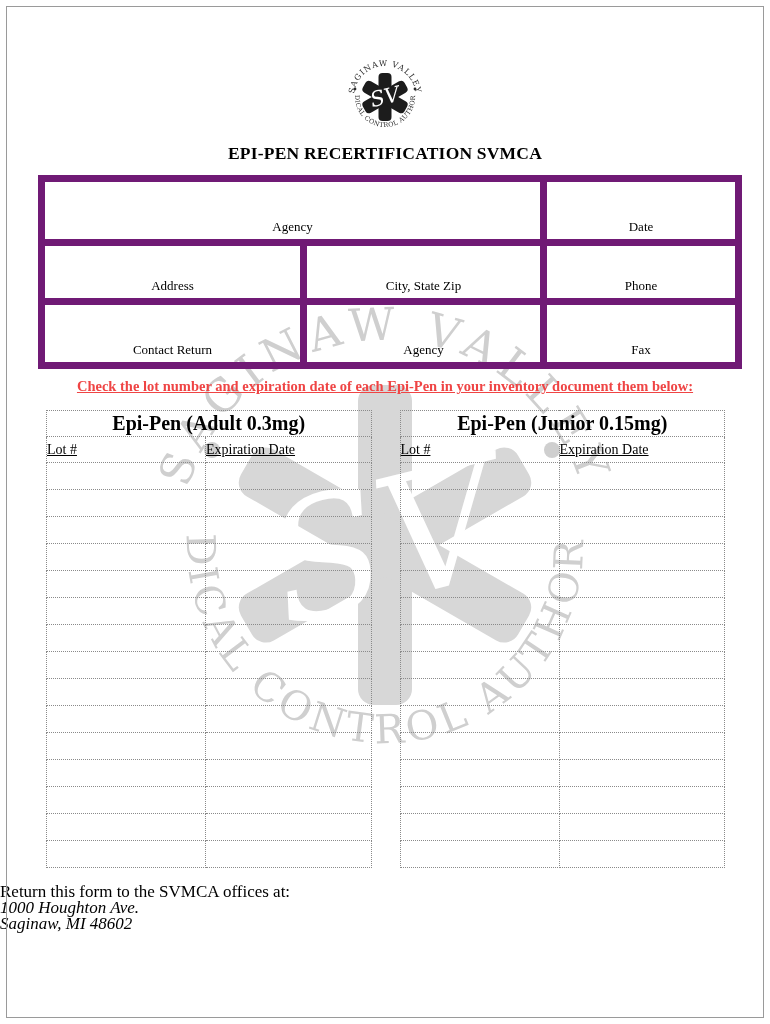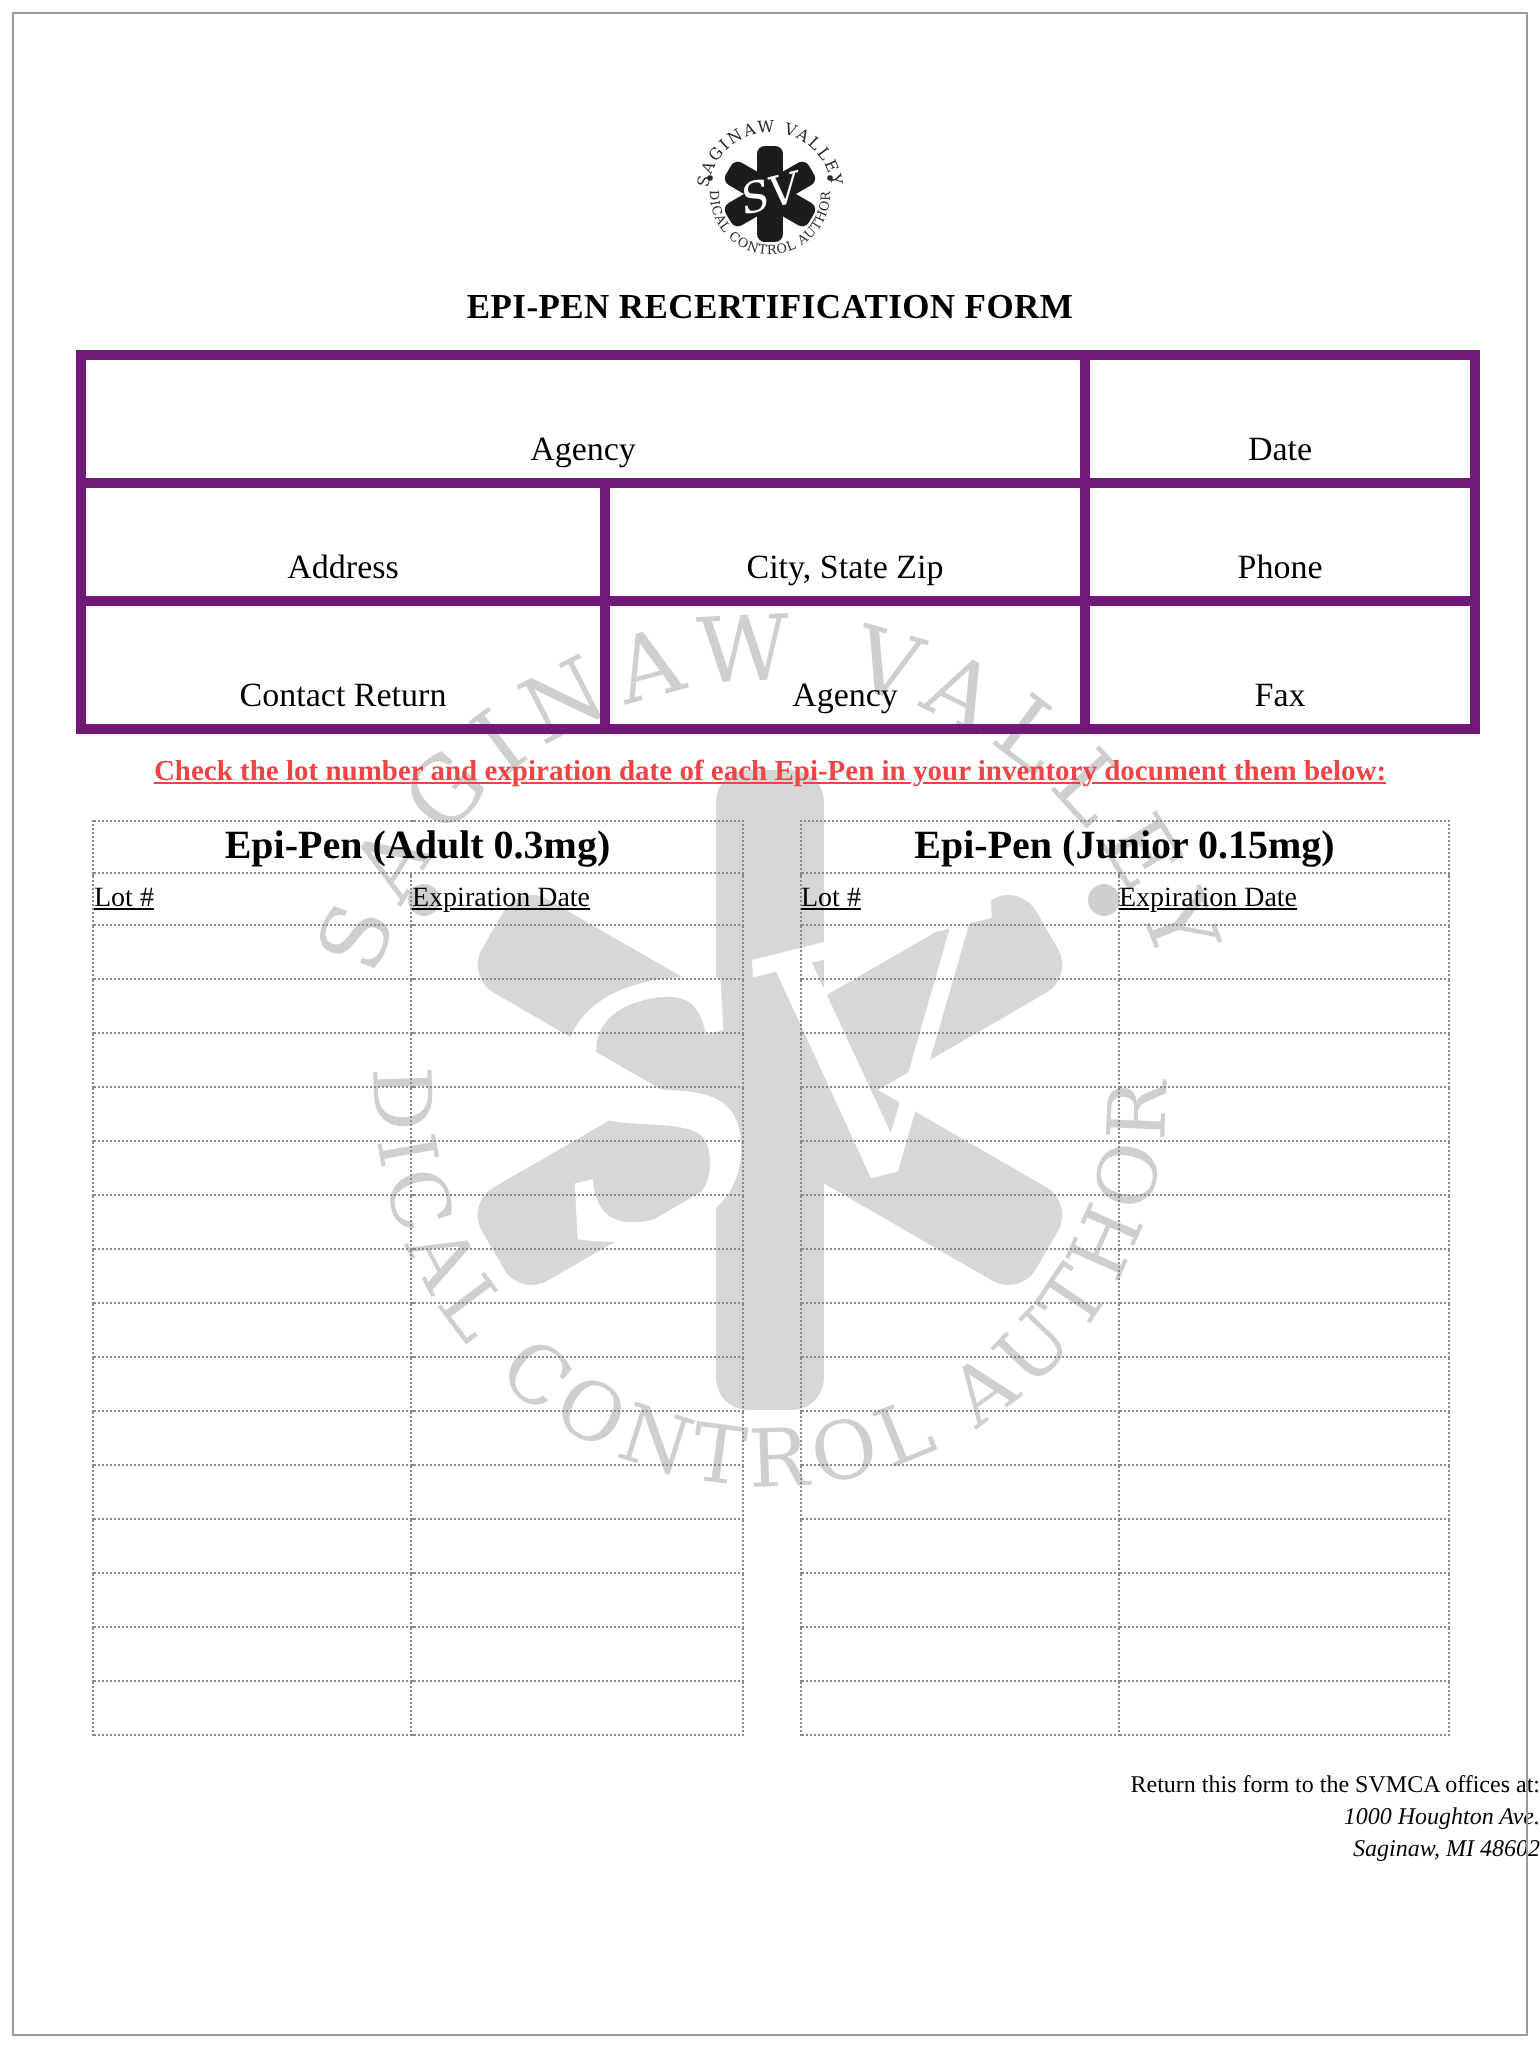--- a/index.html
+++ b/index.html
@@ -24,22 +24,22 @@
     position:absolute; top:143px; left:0; width:100%;
     text-align:center; font-weight:bold; font-size:17.5px; letter-spacing:0.2px;
     color:#000;
   }
   
   table.contact {
     position:absolute; top:175px; left:38px; width:697px;
     border-collapse:collapse; table-layout:fixed; background:transparent;
   }
   table.contact td {
-    border:5px solid #701a75; vertical-align:bottom; text-align:center;
-    font-size:17px; color:#000; padding-bottom:4px; background:transparent;
+    border:7px solid #701a75; vertical-align:bottom; text-align:center;
+    font-size:13px; color:#000; padding-bottom:4px; background:transparent;
   }
   tr.r1 td { height:64px; }
   tr.r2 td { height:59px; }
   tr.r3 td { height:64px; }
   .instruction {
     position:absolute; top:378px; left:0; width:100%;
     text-align:center; font-weight:bold; font-size:14.5px;
     text-decoration:underline; color:#ef4444;
   }
   
@@ -57,21 +57,21 @@
     height:26px; font-size:20px; font-weight:bold; text-align:center; color:#000;
   }
   table.epi th.col-head {
     height:26px; font-size:14px; font-weight:normal; text-align:left;
     text-decoration:underline; color:#000;
   }
   table.epi tbody td { height:27px; }
   
   .footer {
     position:absolute; top:884px; left:0; width:100%;
-    text-align:right; font-size:12px; line-height:16px; color:#000;padding-left:32px;
+    text-align:left; font-size:17px; line-height:16px; color:#000;
   }
   .footer .it { font-style:italic; }
 </style>
 </head>
 <body>
 
 <div id="page">
 
   <svg class="watermark" viewBox="0 0 770 1024" xmlns="http://www.w3.org/2000/svg">
     <defs>
@@ -110,21 +110,21 @@
       <text font-family="'DejaVu Serif',serif" font-size="8" letter-spacing="1" fill="#2a2a2a">
         <textPath href="#lgArcTop" startOffset="50%" text-anchor="middle">SAGINAW VALLEY</textPath>
       </text>
       <text font-family="'DejaVu Serif',serif" font-size="6.4" letter-spacing="0.4" fill="#2a2a2a">
         <textPath href="#lgArcBottom" startOffset="50%" text-anchor="middle">MEDICAL CONTROL AUTHORITY</textPath>
       </text>
       <circle cx="-30" cy="-8" r="1.4" fill="#2a2a2a"></circle>
       <circle cx="30" cy="-8" r="1.4" fill="#2a2a2a"></circle>
     </svg>
 
-    <div class="title">EPI-PEN RECERTIFICATION FORM</div>
+    <div class="title">EPI-PEN RECERTIFICATION SVMCA</div>
 
     <table class="contact">
       <colgroup>
           <col style="width:262px">
           <col style="width:240px">
           <col style="width:195px">
         </colgroup>
       <tbody>
         <tr class="r1">
           <td colspan="2">

